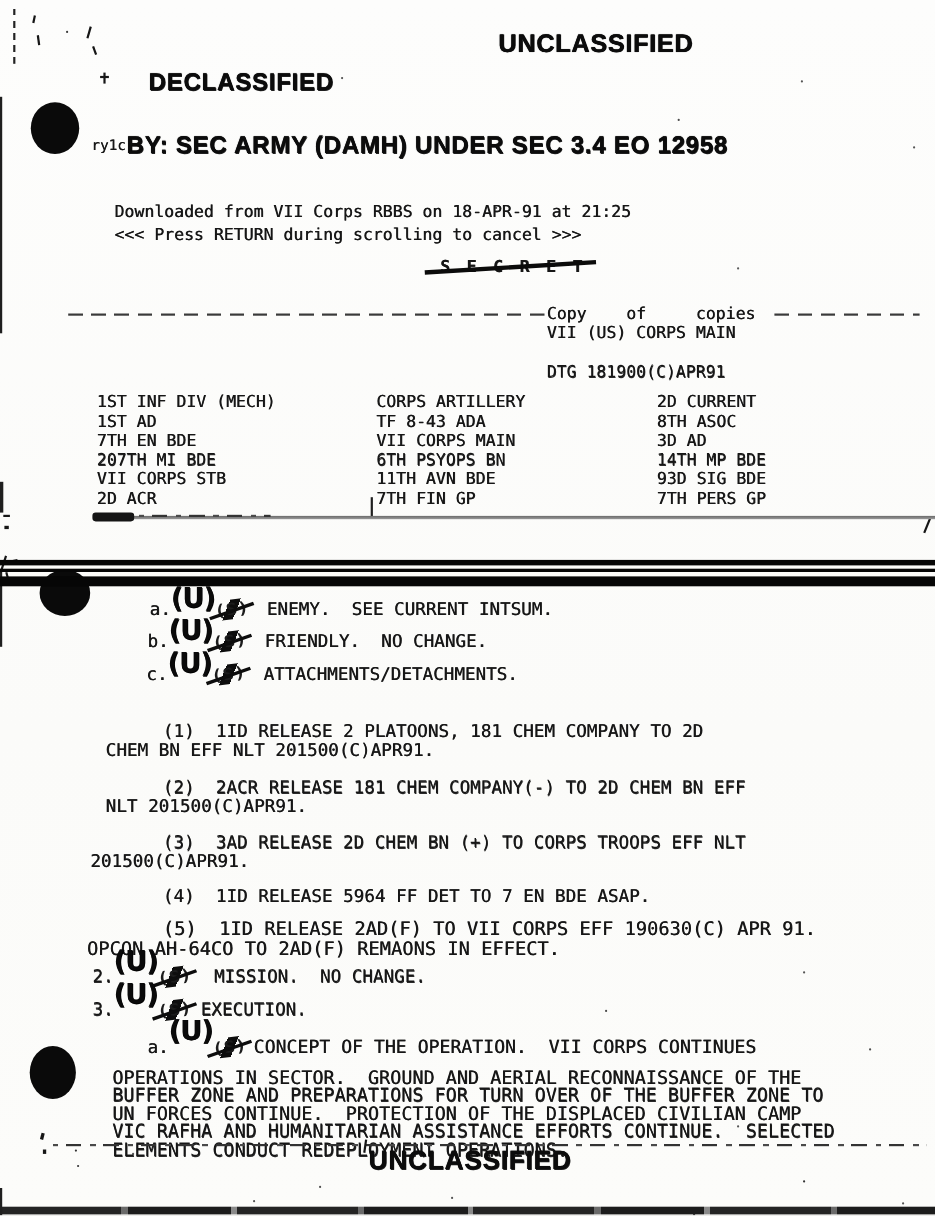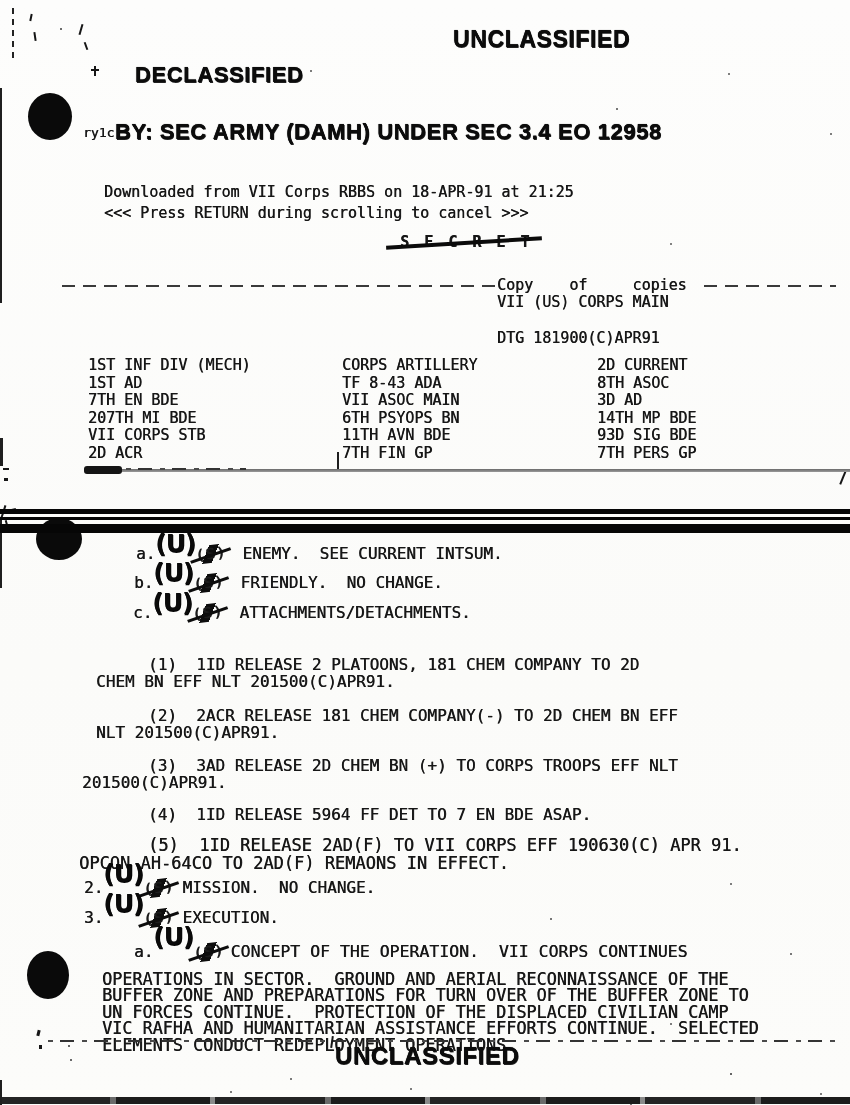--- a/index.html
+++ b/index.html
@@ -114,21 +114,21 @@
     <div class="mono mono-sm">1ST INF DIV (MECH)</div>
     <div class="mono mono-sm">1ST AD</div>
     <div class="mono mono-sm">7TH EN BDE</div>
     <div class="mono mono-sm">207TH MI BDE</div>
     <div class="mono mono-sm">VII CORPS STB</div>
     <div class="mono mono-sm">2D ACR</div>
   </div>
   <div class="abs" style="left:342px;top:357px">
     <div class="mono mono-sm">CORPS ARTILLERY</div>
     <div class="mono mono-sm">TF 8-43 ADA</div>
-    <div class="mono mono-sm">VII ASOC MAIN</div>
+    <div class="mono mono-sm">VII CORPS MAIN</div>
     <div class="mono mono-sm">6TH PSYOPS BN</div>
     <div class="mono mono-sm">11TH AVN BDE</div>
     <div class="mono mono-sm">7TH FIN GP</div>
   </div>
   <div class="abs" style="left:597px;top:357px">
     <div class="mono mono-sm">2D CURRENT</div>
     <div class="mono mono-sm">8TH ASOC</div>
     <div class="mono mono-sm">3D AD</div>
     <div class="mono mono-sm">14TH MP BDE</div>
     <div class="mono mono-sm">93D SIG BDE</div>
@@ -158,21 +158,21 @@
 CHEM BN EFF NLT 201500(C)APR91.</pre>
   <pre class="abs mono mono-lg" style="left:80px;top:691px;text-indent:52px">(2)  2ACR RELEASE 181 CHEM COMPANY(-) TO 2D CHEM BN EFF
 NLT 201500(C)APR91.</pre>
   <pre class="abs mono mono-lg" style="left:66px;top:741px;text-indent:66px">(3)  3AD RELEASE 2D CHEM BN (+) TO CORPS TROOPS EFF NLT
 201500(C)APR91.</pre>
   <pre class="abs mono mono-lg" style="left:80px;top:790px;text-indent:52px">(4)  1ID RELEASE 5964 FF DET TO 7 EN BDE ASAP.</pre>
   <pre class="abs mono" style="left:63px;top:821px;text-indent:69px;font-size:17px;line-height:17.5px">(5)  1ID RELEASE 2AD(F) TO VII CORPS EFF 190630(C) APR 91.
 OPCON AH-64CO TO 2AD(F) REMAONS IN EFFECT.</pre>
 
   <div class="item-row" style="left:84px;top:872px">
-    <span class="mono mono-lg">2.</span><span class="hw-u" style="top:-11px">(U)</span><span class="struck">(S)</span><span class="mono mono-lg" style="margin-left:8px">MISSION.  NO CHANGE.</span>
+    <span class="mono mono-lg">2.</span><span class="hw-u" style="top:-11px">(U)</span><span class="struck">(S)</span><span class="mono mono-lg" style="margin-left:20px">MISSION.  NO CHANGE.</span>
   </div>
   <div class="item-row" style="left:84px;top:902px">
     <span class="mono mono-lg">3.</span><span class="hw-u" style="top:-11px">(U)</span><span class="struck">(S)</span><span class="mono mono-lg" style="margin-left:8px">EXECUTION.</span>
   </div>
 
   <div class="item-row" style="left:134px;top:936px">
     <span class="mono mono-lg">a.</span><span class="hw-u" style="top:-12px">(U)</span><span class="struck">(S)</span><span class="mono" style="margin-left:6px;font-size:16.5px">CONCEPT OF THE OPERATION.  VII CORPS CONTINUES</span>
   </div>
   <pre class="abs mono" style="left:86px;top:955px;font-size:16.8px;line-height:16.4px">OPERATIONS IN SECTOR.  GROUND AND AERIAL RECONNAISSANCE OF THE
 BUFFER ZONE AND PREPARATIONS FOR TURN OVER OF THE BUFFER ZONE TO

